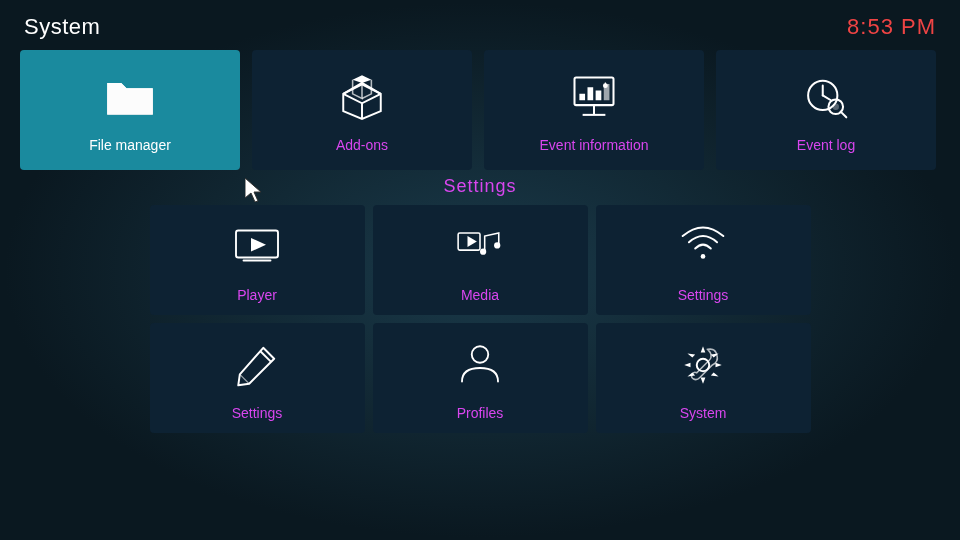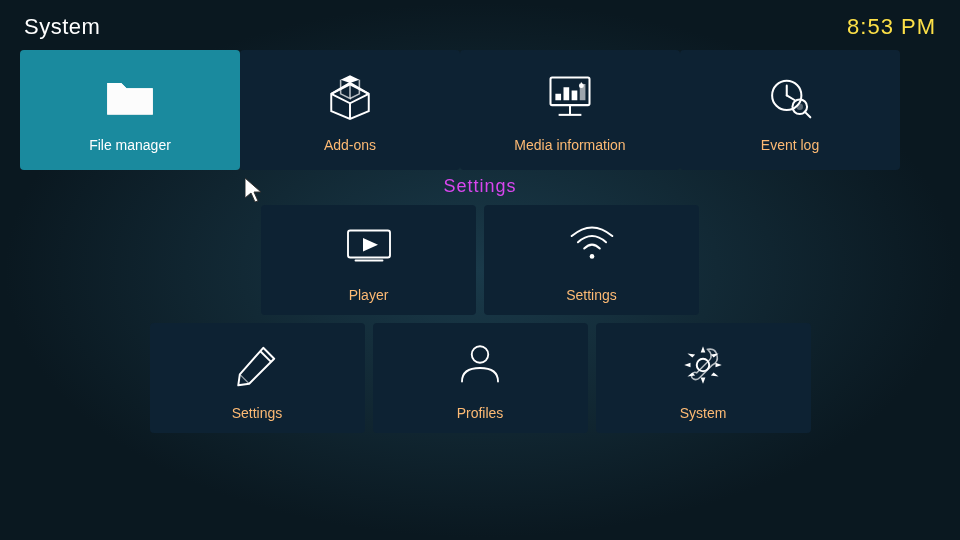--- a/index.html
+++ b/index.html
@@ -41,29 +41,29 @@
     .header-title {
       font-size: 22px;
       font-weight: 300;
       color: #fff;
       letter-spacing: 0.5px;
     }
 
     .header-time {
       font-size: 22px;
       font-weight: 300;
-      color: #fde047;
+      color: #ef4444;
       letter-spacing: 1px;
     }
 
     
     .top-section {
       display: flex;
       padding: 0 20px;
-      gap: 0;
+      gap: 12px;
       margin-bottom: 6px;
     }
 
     .tile {
       background: #0d2233;
       border-radius: 4px;
       display: flex;
       flex-direction: column;
       align-items: center;
       justify-content: center;
@@ -71,21 +71,21 @@
       transition: background 0.2s;
       position: relative;
     }
 
     .tile-active {
       background: #1a8a9e !important;
     }
 
     .tile-label {
       font-size: 14px;
-      color: #fdba74;
+      color: #d946ef;
       margin-top: 10px;
       font-weight: 300;
     }
 
     .tile-active .tile-label {
       color: #fff;
     }
 
     
     .top-tile {
@@ -195,21 +195,21 @@
 
           <rect x="14" y="28" width="7" height="8" fill="#fff"></rect>
           <rect x="24" y="20" width="7" height="16" fill="#fff"></rect>
           <rect x="34" y="24" width="7" height="12" fill="#fff"></rect>
           <rect x="44" y="16" width="7" height="20" fill="#fff" opacity="0.6"></rect>
 
           <circle cx="46" cy="18" r="3" fill="#fff"></circle>
           <line x1="46" y1="21" x2="46" y2="14" stroke="#fff" stroke-width="1.5"></line>
         </svg>
       </div>
-      <span class="tile-label">Media information</span>
+      <span class="tile-label">Event information</span>
     </div>
 
     <div class="tile top-tile">
       <div class="icon-container">
         <svg viewBox="0 0 64 64" width="52" height="52">
 
           <circle cx="28" cy="30" r="18" fill="none" stroke="#fff" stroke-width="2.5"></circle>
           <line x1="28" y1="18" x2="28" y2="30" stroke="#fff" stroke-width="2.5" stroke-linecap="round"></line>
           <line x1="28" y1="30" x2="38" y2="36" stroke="#fff" stroke-width="2.5" stroke-linecap="round"></line>
 
@@ -232,20 +232,34 @@
         <div class="icon-container">
           <svg viewBox="0 0 64 64" width="48" height="48">
             <rect x="4" y="10" width="56" height="36" rx="3" fill="none" stroke="#fff" stroke-width="2.5"></rect>
             <polygon points="24,20 24,38 44,29" fill="#fff"></polygon>
             <line x1="14" y1="50" x2="50" y2="50" stroke="#fff" stroke-width="2.5" stroke-linecap="round"></line>
           </svg>
         </div>
         <span class="tile-label">Player</span>
       </div>
 
+      <div class="tile grid-tile">
+        <div class="icon-container">
+          <svg viewBox="0 0 64 64" width="50" height="50">
+
+            <rect x="4" y="14" width="28" height="22" rx="2" fill="none" stroke="#fff" stroke-width="2"></rect>
+            <polygon points="16,18 16,32 28,25" fill="#fff"></polygon>
+
+            <path d="M38,36 L38,18 L56,14 L56,28" fill="none" stroke="#fff" stroke-width="2"></path>
+            <circle cx="36" cy="38" r="4" fill="#fff"></circle>
+            <circle cx="54" cy="30" r="4" fill="#fff"></circle>
+          </svg>
+        </div>
+        <span class="tile-label">Media</span>
+      </div>
 
 
       <div class="tile grid-tile">
         <div class="icon-container">
           <svg viewBox="0 0 64 64" width="50" height="50">
 
             <path d="M32,44 L32,44" stroke="#fff" stroke-width="4" stroke-linecap="round"></path>
             <circle cx="32" cy="44" r="3" fill="#fff"></circle>
             <path d="M22,34 Q32,24 42,34" fill="none" stroke="#fff" stroke-width="2.5" stroke-linecap="round"></path>
             <path d="M14,26 Q32,10 50,26" fill="none" stroke="#fff" stroke-width="2.5" stroke-linecap="round"></path>

